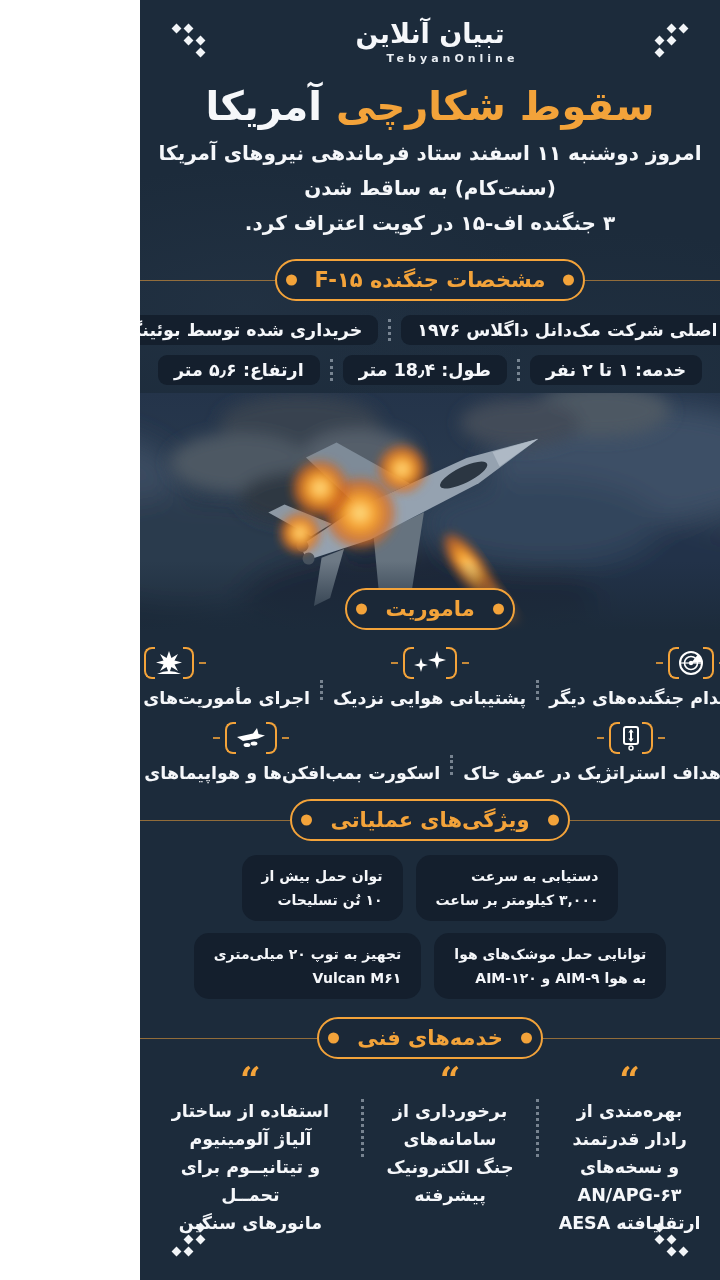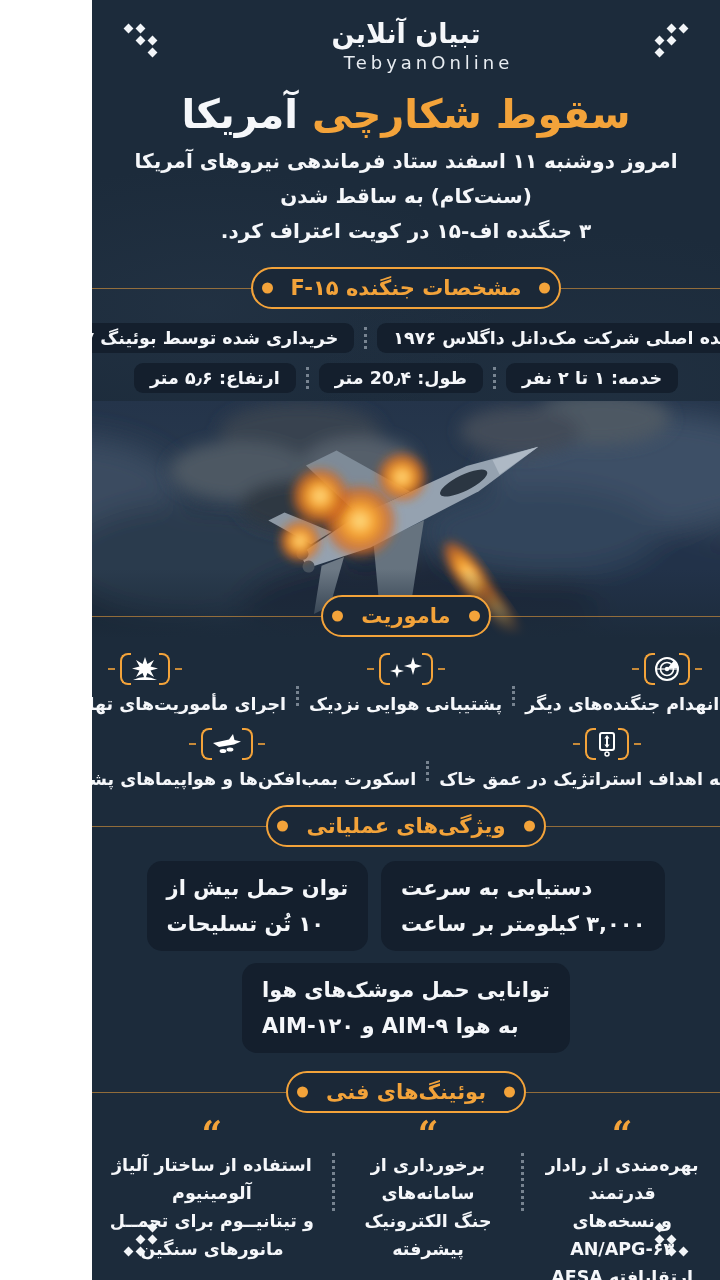--- a/index.html
+++ b/index.html
@@ -1,19 +1,19 @@
 <!DOCTYPE html>
 <html lang="fa" dir="rtl"><head>
 <meta charset="utf-8">
 <style>
   * { margin:0; padding:0; box-sizing:border-box; }
   html,body { width:720px; }
   body { font-family:"DejaVu Sans","Liberation Sans",sans-serif; }
   .page {
-    position:relative; width:628px; height:1280px; overflow:hidden;
+    position:relative; width:580px; height:1280px; overflow:hidden;
     background:
       radial-gradient(420px 200px at 18% 24%, rgba(58,76,98,.18), transparent 70%),
       radial-gradient(420px 220px at 82% 30%, rgba(58,76,98,.14), transparent 70%),
       #1c2b3b;
     direction:rtl; color:#f5f7fa; font-weight:bold;
   }
   
   .corner { position:absolute; width:36px; height:36px; display:grid;
     grid-template-rows:repeat(3,1fr); grid-template-columns:repeat(3,1fr); }
   .corner b { width:7px; height:7px; background:#f2f5f8; transform:rotate(45deg);
@@ -21,21 +21,21 @@
   .corner .c1{grid-area:1/2;} .corner .c2{grid-area:1/3;} .corner .c3{grid-area:2/1;}
   .corner .c4{grid-area:2/2;} .corner .c5{grid-area:3/1;}
   .corner.tl{ top:22px; left:30px; }
   .corner.tr{ top:22px; right:30px; transform:scaleX(-1); }
   .corner.bl{ bottom:22px; left:30px; transform:scaleY(-1); }
   .corner.br{ bottom:22px; right:30px; transform:scale(-1,-1); }
 
   
   .brand { text-align:center; padding-top:18px; }
   .brand-fa { font-size:27px; letter-spacing:-1px; }
-  .brand-en { font-size:18px; letter-spacing:4px; font-weight:normal; margin-top:3px; color:#e8edf2; direction:ltr;padding-left:45px; }
+  .brand-en { font-size:11px; letter-spacing:4px; font-weight:bold; margin-top:3px; color:#e8edf2; direction:ltr;padding-left:45px; }
   .title { text-align:center; margin-top:17px; font-size:40px; line-height:1.2; }
   .title .hl { color:#f3a33a; }
   .intro { text-align:center; margin-top:6px; font-size:20px; line-height:1.75; white-space:pre-line; }
 
   
   .sect { display:flex; align-items:center; width:100%; position:relative; z-index:3; }
   .sect .rule { flex:1; height:0; border-top:1px solid rgba(243,163,58,.55); }
   .badge { position:relative; border:2.5px solid #f3a33a; border-radius:26px;
     padding:7px 38px; color:#f3a33a; font-size:21px; background:#1b2837; white-space:nowrap; }
   .badge .dot { position:absolute; top:50%; transform:translateY(-50%);
@@ -43,38 +43,38 @@
   .badge .dot.l { left:9px; } .badge .dot.r { right:9px; }
 
   
   .row { display:flex; justify-content:center; align-items:center; }
   .chip { background:#141f2d; border-radius:9px; padding:5px 16px; font-size:17.5px; white-space:nowrap; }
   .vsep { border-left:3px dotted rgba(210,220,230,.5); height:22px; margin:0 10px; }
 
   
   .scene { position:relative; margin-top:8px; width:720px; height:238px; z-index:1; }
   .scene svg { display:block; }
-  .mission-head { margin-top:-44px; }
+  .mission-head { margin-top:-44px;flex-direction:column; }
 
   
   .mrow { display:flex; justify-content:center; align-items:flex-start; margin-top:14px; }
   .mi { display:flex; flex-direction:column; align-items:center; padding:0 8px; }
   .mi-icon { display:flex; align-items:center; gap:5px; height:36px; }
   .mi-icon .dash { width:7px; height:0; border-top:2px solid rgba(243,163,58,.8); }
   .bracket { position:relative; padding:3px 10px; display:flex; align-items:center; }
   .bracket::before, .bracket::after { content:""; position:absolute; top:0; bottom:0; width:9px;
     border:2px solid #f3a33a; }
   .bracket::before { right:0; border-left:none; border-radius:0 8px 8px 0; }
   .bracket::after  { left:0;  border-right:none; border-radius:8px 0 0 8px; }
   .mi-label { margin-top:7px; font-size:17.5px; white-space:nowrap; }
   .msep { border-left:3px dotted rgba(210,220,230,.5); height:20px; align-self:flex-end; margin:0 2px 8px 2px; }
 
   
-  .obox { background:#141f2d; border-radius:15px; padding:9px 20px; font-size:21px;
-    line-height:1.72; text-align:left; white-space:pre-line; }
+  .obox { background:#141f2d; border-radius:15px; padding:9px 20px; font-size:14px;
+    line-height:1.72; text-align:right; white-space:pre-line; }
   .orow { display:flex; justify-content:center; gap:13px; }
 
   
   .trow { display:flex; justify-content:center; align-items:flex-start; margin-top:6px; }
   .tcol { text-align:center; padding:0 14px; }
   .tquote { color:#f3a33a; font-size:36px; line-height:.8; height:26px; display:block; font-family:"DejaVu Serif",serif; }
   .ttext { margin-top:6px; font-size:17.5px; line-height:1.6; white-space:pre-line; }
   .tsep { border-left:3px dotted rgba(210,220,230,.5); height:58px; margin-top:34px; }
 </style>
 </head>
@@ -132,21 +132,21 @@
   </div>
 
   <div class="row" style="margin-top:14px;">
     <span class="chip">سازنده اصلی شرکت مک‌دانل داگلاس ۱۹۷۶</span>
     <i class="vsep"></i>
     <span class="chip">خریداری شده توسط بوئینگ ۱۹۹۷</span>
   </div>
   <div class="row" style="margin-top:10px;">
     <span class="chip">خدمه: ۱ تا ۲ نفر</span>
     <i class="vsep"></i>
-    <span class="chip">طول: 20٫۴ متر</span>
+    <span class="chip">طول: 18٫۴ متر</span>
     <i class="vsep"></i>
     <span class="chip">ارتفاع: ۵٫۶ متر</span>
   </div>
 
   <div class="scene">
     <svg width="720" height="238" viewBox="0 0 720 238">
       <defs>
         <linearGradient id="sky" x1="0" y1="0" x2="0" y2="1">
           <stop offset="0" stop-color="#24344a"></stop>
           <stop offset=".55" stop-color="#2b3c50"></stop>
@@ -321,27 +321,29 @@
 
   <div class="orow" style="margin-top:14px;">
     <div class="obox">دستیابی به سرعت
 ۳,۰۰۰ کیلومتر بر ساعت</div>
     <div class="obox">توان حمل بیش از
 ۱۰ تُن تسلیحات</div>
   </div>
   <div class="orow" style="margin-top:12px;">
     <div class="obox">توانایی حمل موشک‌های هوا
 به هوا ⁦AIM-۹⁩ و ⁦AIM-۱۲۰⁩</div>
+    <div class="obox">تجهیز به توپ ۲۰ میلی‌متری
+⁦Vulcan M۶۱⁩</div>
   </div>
 
   <div class="sect" style="margin-top:18px;">
     <i class="rule"></i>
     <div class="badge">
       <span class="dot l"></span>
-      <span>بوئینگ‌های فنی</span>
+      <span>خدمه‌های فنی</span>
       <span class="dot r"></span>
     </div>
     <i class="rule"></i>
   </div>
 
   <div class="trow">
     <div class="tcol">
       <span class="tquote">“</span>
       <div class="ttext">بهره‌مندی از رادار قدرتمند
 و نسخه‌های ⁦AN/APG-۶۳⁩

